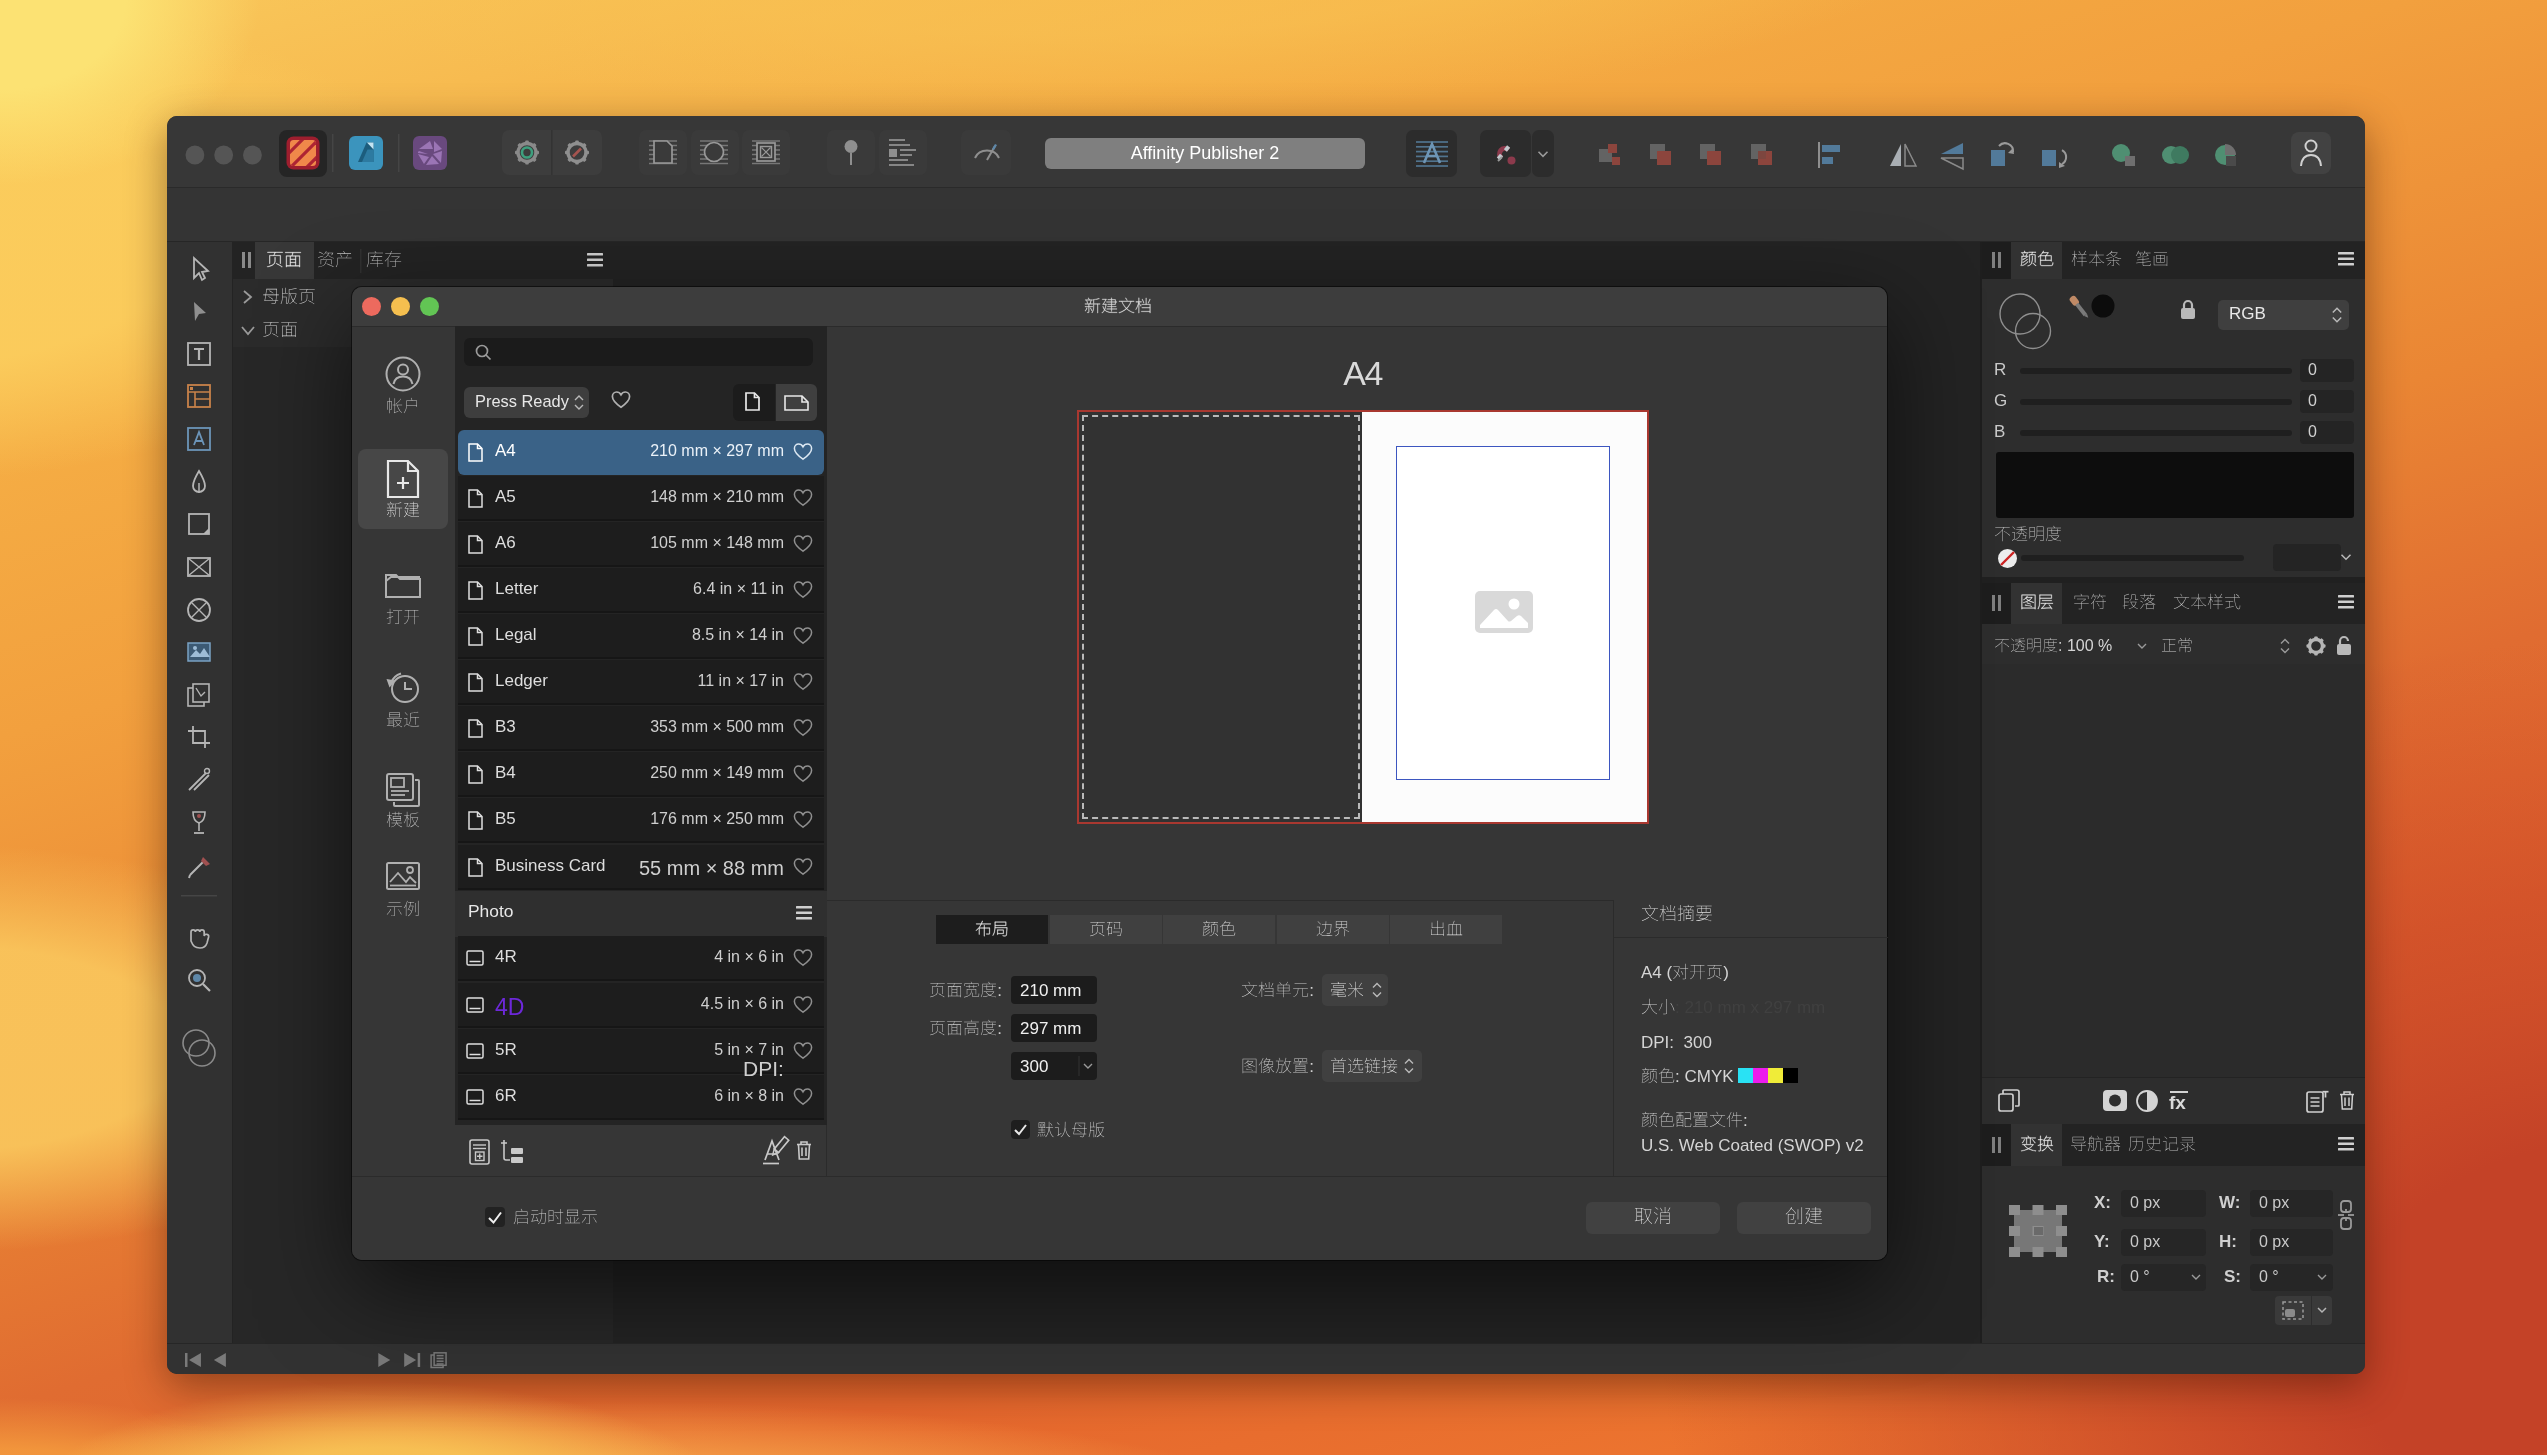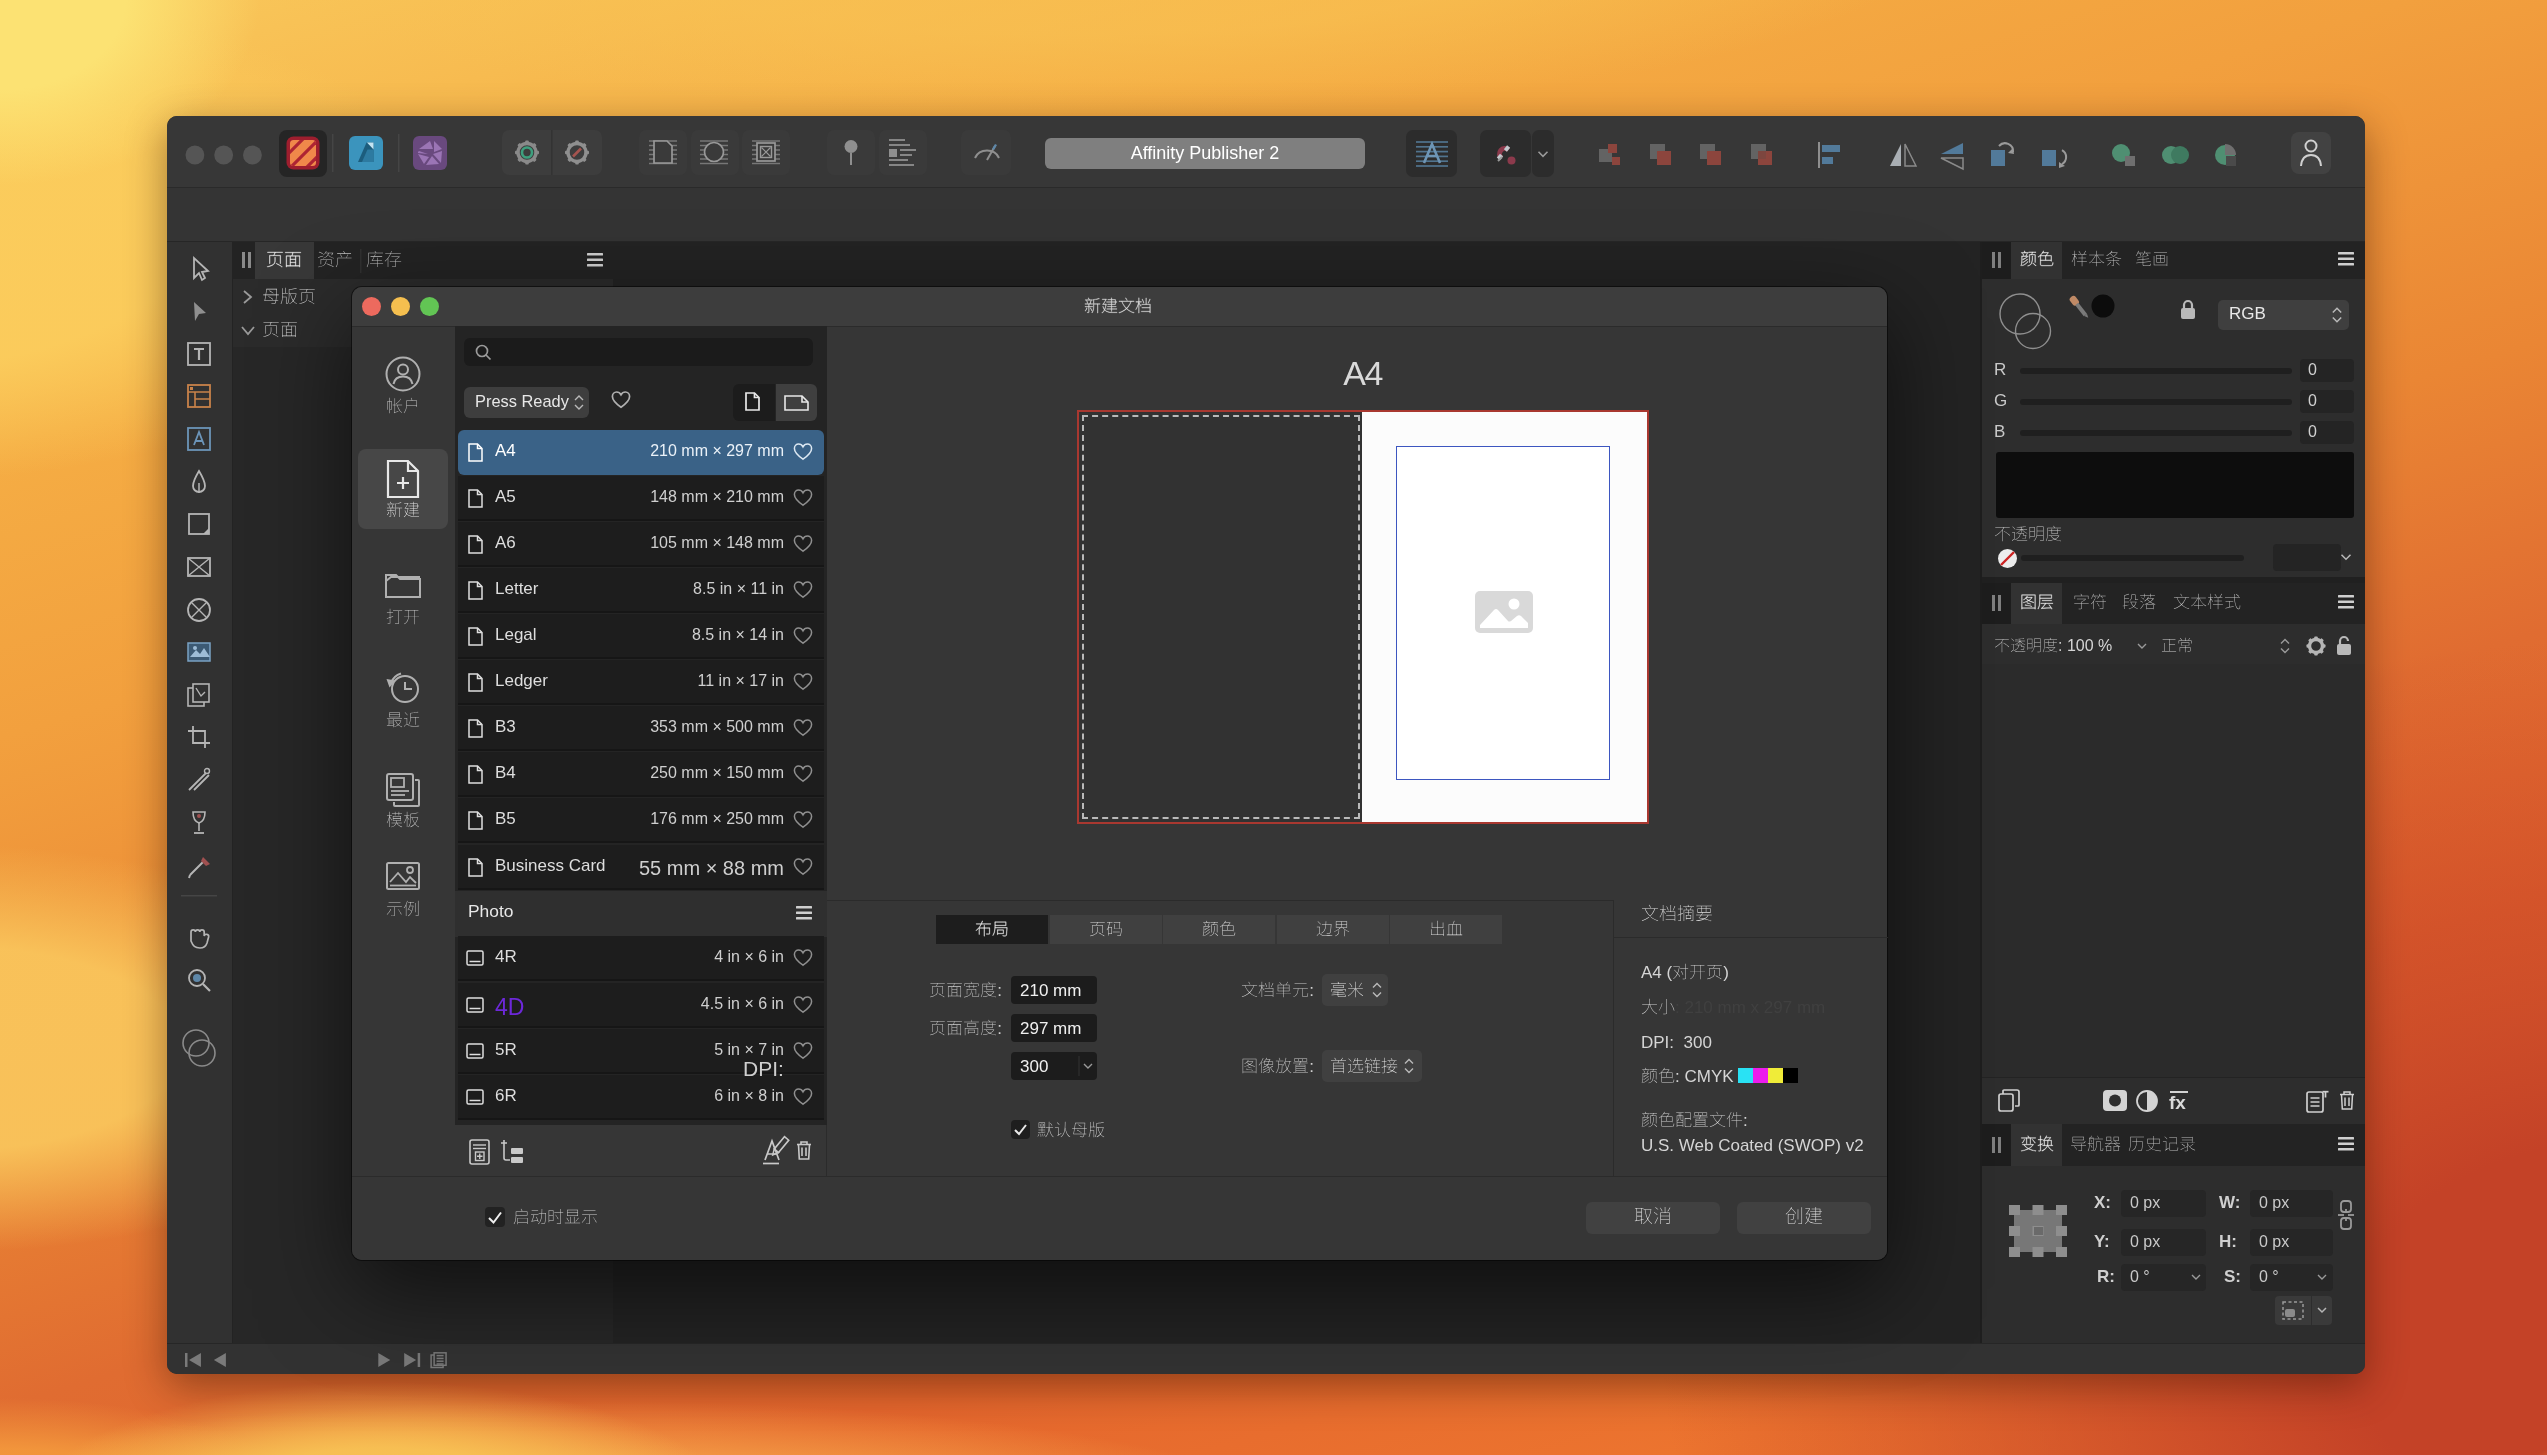--- a/index.html
+++ b/index.html
@@ -766,21 +766,21 @@
 <div class="t" style="left:597px;top:534px;width:187px;text-align:right;font-size:16px;color:#cfcfcf">105 mm × 148 mm</div>
 <svg class="i" style="left:793px;top:534px;" width="20" height="20" viewBox="0 0 20 20">
     <path d="M10 17.2 C3.5 12.5 1.4 9.4 1.4 6.4 C1.4 3.9 3.3 2 5.6 2 C7.4 2 9.1 3.1 10 4.8 C10.9 3.1 12.6 2 14.4 2 C16.7 2 18.6 3.9 18.6 6.4 C18.6 9.4 16.5 12.5 10 17.2 Z" fill="none" stroke="#8f8f8f" stroke-width="1.5"></path>
   </svg>
 <div style="left:458px;top:568px;width:366px;height:45px;background:#1d1d1d;border-bottom:2px solid #161616;"></div>
 <svg class="i" style="left:468px;top:581px;" width="15" height="19" viewBox="0 0 15 19">
     <path d="M1 1 H9.5 L14 5.5 V18 H1 Z" fill="none" stroke="#dedede" stroke-width="1.5"></path>
     <path d="M9.5 1 V5.5 H14" fill="none" stroke="#dedede" stroke-width="1.5"></path>
   </svg>
 <div class="t" style="left:495px;top:579px;font-size:17px;color:#dedede;">Letter</div>
-<div class="t" style="left:597px;top:580px;width:187px;text-align:right;font-size:16px;color:#cfcfcf">8.5 in × 11 in</div>
+<div class="t" style="left:597px;top:580px;width:187px;text-align:right;font-size:16px;color:#cfcfcf">6.4 in × 11 in</div>
 <svg class="i" style="left:793px;top:580px;" width="20" height="20" viewBox="0 0 20 20">
     <path d="M10 17.2 C3.5 12.5 1.4 9.4 1.4 6.4 C1.4 3.9 3.3 2 5.6 2 C7.4 2 9.1 3.1 10 4.8 C10.9 3.1 12.6 2 14.4 2 C16.7 2 18.6 3.9 18.6 6.4 C18.6 9.4 16.5 12.5 10 17.2 Z" fill="none" stroke="#8f8f8f" stroke-width="1.5"></path>
   </svg>
 <div style="left:458px;top:614px;width:366px;height:45px;background:#1d1d1d;border-bottom:2px solid #161616;"></div>
 <svg class="i" style="left:468px;top:627px;" width="15" height="19" viewBox="0 0 15 19">
     <path d="M1 1 H9.5 L14 5.5 V18 H1 Z" fill="none" stroke="#dedede" stroke-width="1.5"></path>
     <path d="M9.5 1 V5.5 H14" fill="none" stroke="#dedede" stroke-width="1.5"></path>
   </svg>
 <div class="t" style="left:495px;top:625px;font-size:17px;color:#dedede;">Legal</div>
 <div class="t" style="left:597px;top:626px;width:187px;text-align:right;font-size:16px;color:#cfcfcf">8.5 in × 14 in</div>
@@ -806,21 +806,21 @@
 <div class="t" style="left:597px;top:718px;width:187px;text-align:right;font-size:16px;color:#cfcfcf">353 mm × 500 mm</div>
 <svg class="i" style="left:793px;top:718px;" width="20" height="20" viewBox="0 0 20 20">
     <path d="M10 17.2 C3.5 12.5 1.4 9.4 1.4 6.4 C1.4 3.9 3.3 2 5.6 2 C7.4 2 9.1 3.1 10 4.8 C10.9 3.1 12.6 2 14.4 2 C16.7 2 18.6 3.9 18.6 6.4 C18.6 9.4 16.5 12.5 10 17.2 Z" fill="none" stroke="#8f8f8f" stroke-width="1.5"></path>
   </svg>
 <div style="left:458px;top:752px;width:366px;height:45px;background:#1d1d1d;border-bottom:2px solid #161616;"></div>
 <svg class="i" style="left:468px;top:765px;" width="15" height="19" viewBox="0 0 15 19">
     <path d="M1 1 H9.5 L14 5.5 V18 H1 Z" fill="none" stroke="#dedede" stroke-width="1.5"></path>
     <path d="M9.5 1 V5.5 H14" fill="none" stroke="#dedede" stroke-width="1.5"></path>
   </svg>
 <div class="t" style="left:495px;top:763px;font-size:17px;color:#dedede;">B4</div>
-<div class="t" style="left:597px;top:764px;width:187px;text-align:right;font-size:16px;color:#cfcfcf">250 mm × 150 mm</div>
+<div class="t" style="left:597px;top:764px;width:187px;text-align:right;font-size:16px;color:#cfcfcf">250 mm × 149 mm</div>
 <svg class="i" style="left:793px;top:764px;" width="20" height="20" viewBox="0 0 20 20">
     <path d="M10 17.2 C3.5 12.5 1.4 9.4 1.4 6.4 C1.4 3.9 3.3 2 5.6 2 C7.4 2 9.1 3.1 10 4.8 C10.9 3.1 12.6 2 14.4 2 C16.7 2 18.6 3.9 18.6 6.4 C18.6 9.4 16.5 12.5 10 17.2 Z" fill="none" stroke="#8f8f8f" stroke-width="1.5"></path>
   </svg>
 <div style="left:458px;top:798px;width:366px;height:45px;background:#1d1d1d;border-bottom:2px solid #161616;"></div>
 <svg class="i" style="left:468px;top:811px;" width="15" height="19" viewBox="0 0 15 19">
     <path d="M1 1 H9.5 L14 5.5 V18 H1 Z" fill="none" stroke="#dedede" stroke-width="1.5"></path>
     <path d="M9.5 1 V5.5 H14" fill="none" stroke="#dedede" stroke-width="1.5"></path>
   </svg>
 <div class="t" style="left:495px;top:809px;font-size:17px;color:#dedede;">B5</div>
 <div class="t" style="left:597px;top:810px;width:187px;text-align:right;font-size:16px;color:#cfcfcf">176 mm × 250 mm</div>

